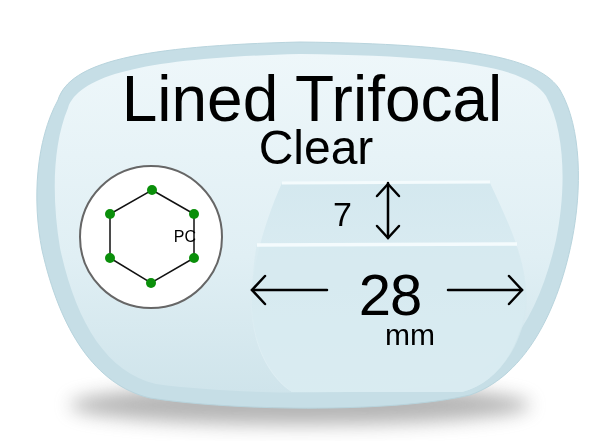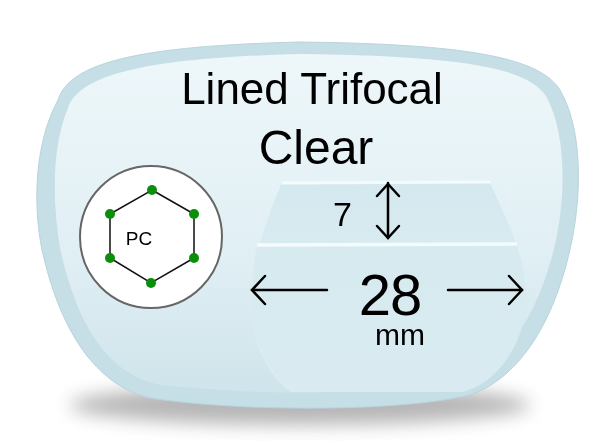--- a/index.html
+++ b/index.html
@@ -1,24 +1,24 @@
 <!DOCTYPE html>
 <html><head>
   <meta charset="utf-8">
   <style>
     html, body { margin: 0; padding: 0; background: #ffffff; }
     body { width: 600px; height: 445px; position: relative; overflow: hidden; font-family: "Liberation Sans", sans-serif; }
     svg.scene { position: absolute; left: 0; top: 0; }
     .txt { position: absolute; color: #000; white-space: nowrap; line-height: 1; }
-    .title-line1 { left: 0; width: 600px; text-align: center; top: 67px; font-size: 44px; padding-left: 24px; box-sizing: border-box; }
+    .title-line1 { left: 0; width: 600px; text-align: center; top: 67px; font-size: 64px; padding-left: 24px; box-sizing: border-box; }
     .title-line2 { left: 0; width: 600px; text-align: center; top: 124px; font-size: 48px; padding-left: 32px; box-sizing: border-box; }
-    .material-label { left: 108px; width: 62px; text-align: center; top: 229px; font-size: 19px; }
+    .material-label { left: 134px; width: 62px; text-align: right; top: 229px; font-size: 16px; }
     .seg-height { left: 333px; top: 197px; font-size: 34px; }
     .seg-width { left: 350px; width: 80px; text-align: center; top: 266px; font-size: 58px; letter-spacing: -1px; }
-    .seg-unit { left: 360px; width: 80px; text-align: center; top: 320px; font-size: 30px; }
+    .seg-unit { left: 370px; width: 80px; text-align: center; top: 320px; font-size: 30px; }
   </style>
 </head>
 <body>
 
 <svg class="scene" width="600" height="445" viewBox="0 0 600 445">
   <defs>
     <linearGradient id="lensGrad" x1="0" y1="0" x2="0" y2="1">
       <stop offset="0" stop-color="#eef7fa"></stop>
       <stop offset="0.6" stop-color="#e0eff4"></stop>
       <stop offset="1" stop-color="#cfe4eb"></stop>

